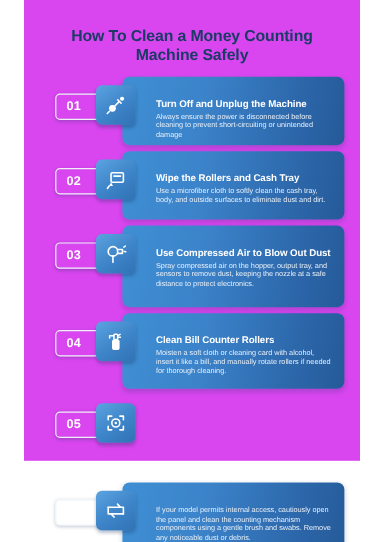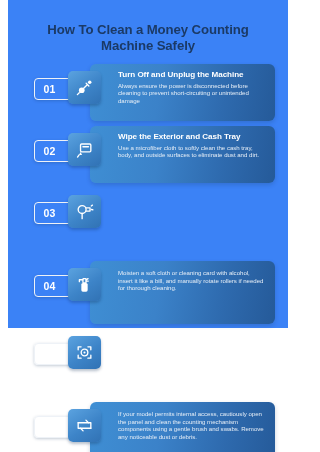--- a/index.html
+++ b/index.html
@@ -7,25 +7,25 @@
     padding: 0;
     width: 320px;
     height: 452px;
     background: #ffffff;
     font-family: "Liberation Sans", sans-serif;
     overflow: hidden;
   }
 
   #infographic {
     position: absolute;
-    left: 8px;
+    left: 20px;
     top: 0;
     width: 280px;
-    height: 328px;
-    background: #3b82f6;
+    height: 384px;
+    background: #d946ef;
     box-sizing: border-box;
   }
 
   #page-title {
     margin: 0;
     padding: 22px 18px 0 18px;
     text-align: center;
     font-size: 13.2px;
     line-height: 15.5px;
     font-weight: bold;
@@ -52,21 +52,21 @@
   
   .step-card {
     position: absolute;
     left: 82px;
     right: 13px;
     top: 0;
     bottom: 0;
     border-radius: 6px;
     background: linear-gradient(100deg, #3f8fd4 0%, #3b82c9 38%, #2e6aae 72%, #255a99 100%);
     box-shadow: 0 2px 4px rgba(20,50,90,0.22);
-    padding: 6px 9px 5px 28px;
+    padding: 18px 9px 5px 28px;
     box-sizing: border-box;
     overflow: hidden;
   }
 
   .step-heading {
     margin: 0;
     font-size: 8.1px;
     line-height: 9.6px;
     font-weight: bold;
     color: #ffffff;
@@ -146,53 +146,58 @@
           <path d="M5.4 18.6 L3 21"></path>
         </svg>
       </div>
       <div class="num-badge">
         <span class="num-badge-text">01</span>
       </div>
     </li>
 
     <li class="step-row">
       <div class="step-card">
-        <div class="step-heading">Wipe the Exterior and Cash Tray</div>
+        <div class="step-heading">Wipe the Rollers and Cash Tray</div>
         <div class="step-desc">Use a microfiber cloth to softly clean the cash tray, body, and outside surfaces to eliminate dust and dirt.</div>
       </div>
       <div class="icon-tile">
         <svg width="19" height="19" viewBox="0 0 24 24" fill="none" stroke="#ffffff" stroke-width="1.7" stroke-linecap="round" stroke-linejoin="round">
           <rect x="7" y="5" width="13" height="10" rx="1.4"></rect>
           <path d="M7 15 L5 19 L9 19 Z" fill="#ffffff" stroke="none"></path>
           <path d="M5 19 L3.2 21.5"></path>
           <path d="M10 8.5 L17 8.5"></path>
         </svg>
       </div>
       <div class="num-badge">
         <span class="num-badge-text">02</span>
       </div>
     </li>
 
     <li class="step-row taller">
+      <div class="step-card">
+        <div class="step-heading">Use Compressed Air to Blow Out Dust</div>
+        <div class="step-desc">Spray compressed air on the hopper, output tray, and sensors to remove dust, keeping the nozzle at a safe distance to protect electronics.</div>
+      </div>
       <div class="icon-tile">
         <svg width="19" height="19" viewBox="0 0 24 24" fill="none" stroke="#ffffff" stroke-width="1.7" stroke-linecap="round" stroke-linejoin="round">
           <circle cx="9" cy="9.5" r="5"></circle>
           <path d="M14 7.5 L19 7.5 L19 11.5 L14 11.5"></path>
           <path d="M9 14.5 L9 21"></path>
           <path d="M20.5 5 L22 4"></path>
           <path d="M20.8 9.5 L22.5 9.8"></path>
         </svg>
       </div>
       <div class="num-badge">
         <span class="num-badge-text">03</span>
       </div>
     </li>
 
     <li class="step-row tall">
       <div class="step-card">
+        <div class="step-heading">Clean Bill Counter Rollers</div>
         <div class="step-desc">Moisten a soft cloth or cleaning card with alcohol, insert it like a bill, and manually rotate rollers if needed for thorough cleaning.</div>
       </div>
       <div class="icon-tile">
         <svg width="19" height="19" viewBox="0 0 24 24" fill="none" stroke="#ffffff" stroke-width="1.6" stroke-linecap="round" stroke-linejoin="round">
           <rect x="8" y="10" width="8" height="11" rx="2" fill="#ffffff" stroke="none"></rect>
           <rect x="10" y="4.5" width="4" height="5.5" rx="0.8"></rect>
           <path d="M10 6 L5.5 6 L5.5 8.5"></path>
           <path d="M14 6.2 L16.5 4.6"></path>
           <path d="M14 7.6 L16.8 7.6"></path>
         </svg>

